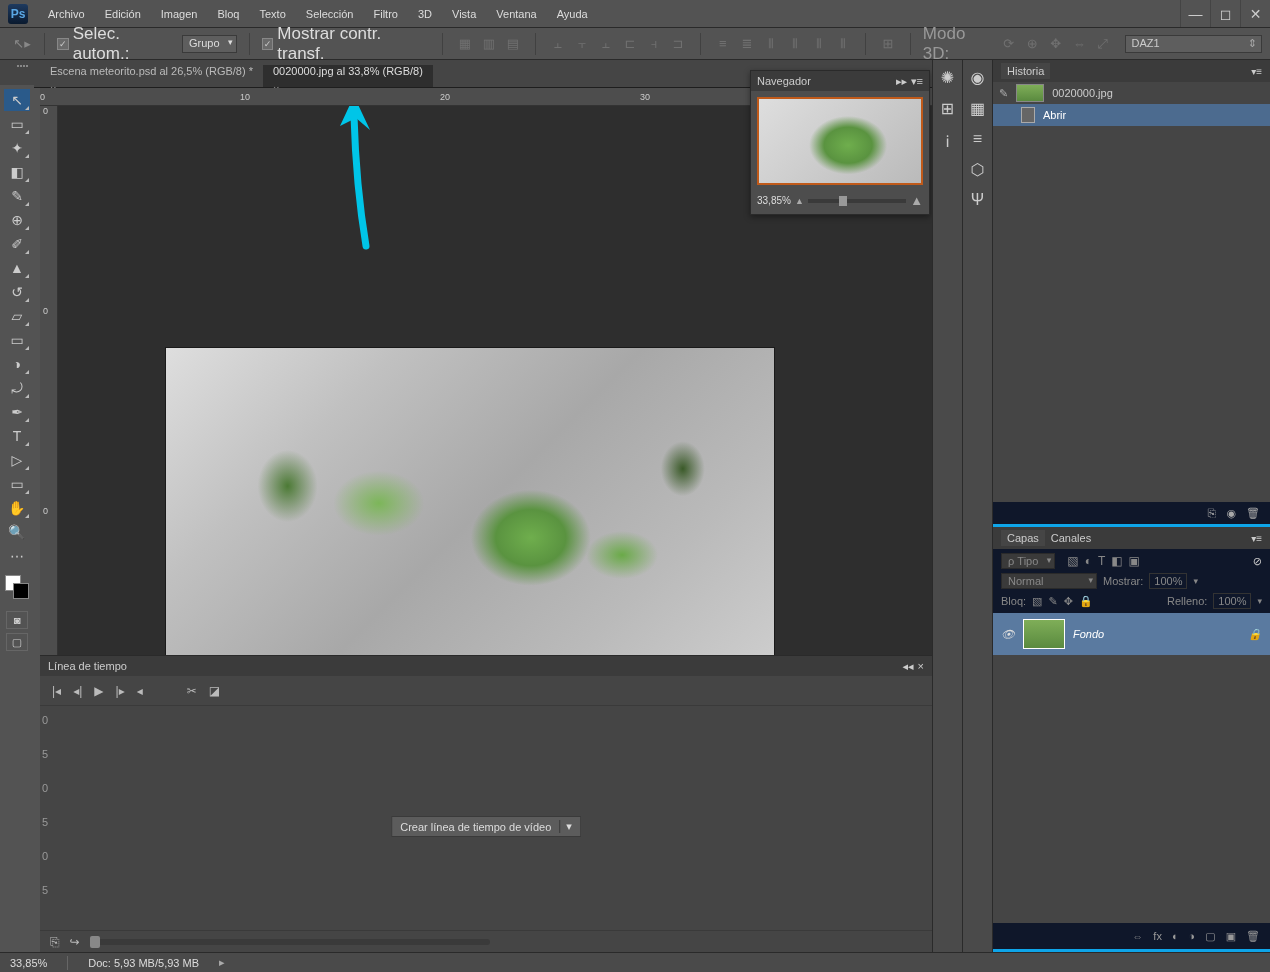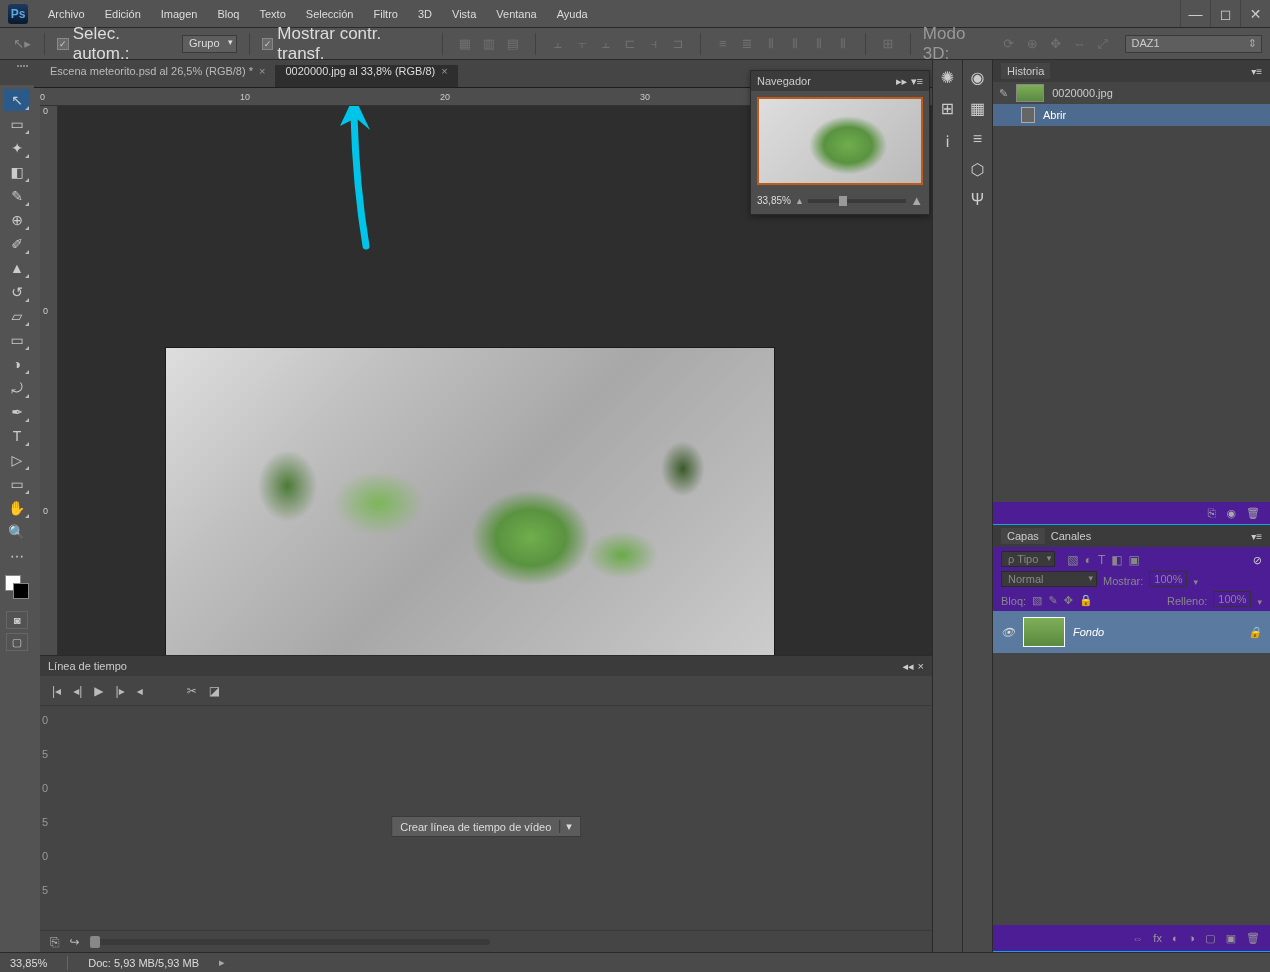--- a/index.html
+++ b/index.html
@@ -20,21 +20,21 @@
 .opt-label { color: #ddd; font-size: 17px; }
 .opt-select { background: #5e5e5e; border: 1px solid #3a3a3a; color: #ddd; padding: 1px 16px 1px 6px; height: 18px; position: relative; }
 .opt-select::after { content: "▾"; position: absolute; right: 3px; top: 1px; font-size: 9px; }
 .opt-icon { width: 20px; height: 20px; display: flex; align-items: center; justify-content: center; color: #888; font-size: 13px; }
 .opt-icon.dim { opacity: .55; }
 .daz-box { margin-left: auto; width: 140px; background: #5e5e5e; border: 1px solid #3a3a3a; height: 18px; padding: 1px 6px; position: relative; }
 .daz-box::after{content:"⇕"; position:absolute; right:4px; top:1px; color:#aaa;}
 
 
 .tab-row { height: 28px; background: #454545; display: flex; align-items: flex-end; padding-left: 40px; border-bottom: 1px solid #1e1e1e; }
-.doc-tab { height: 22px; padding: 0 10px; display: flex; align-items: flex-start; color: #bbb; font-size: 11px; gap: 6px; }
+.doc-tab { height: 22px; padding: 0 10px; display: flex; align-items: flex-start; color: #bbb; font-size: 11px; gap: 6px; flex-direction: column; }
 .doc-tab.active { background: #2e2e2e; color: #ddd; }
 .tab-close { color: #999; font-size: 11px; }
 
 
 .main { position: absolute; top: 88px; left: 40px; right: 338px; bottom: 20px; background: #2e2e2e; }
 .hruler { height: 18px; background: #4d4d4d; border-bottom: 1px solid #333; position: relative; overflow: hidden; }
 .vruler { width: 18px; background: #4d4d4d; border-right: 1px solid #333; position: absolute; top: 18px; bottom: 0; left: 0; overflow: hidden; }
 .hruler .tick,.vruler .tick{position:absolute;color:#ccc;font-size:9px;}
 .canvas-area { position: absolute; top: 18px; left: 18px; right: 0; bottom: 0; background: #2e2e2e; overflow: hidden; }
 
@@ -76,35 +76,35 @@
 .swatches .bg { width: 16px; height: 16px; background: #000; border: 1px solid #888; position: absolute; bottom: 0; right: 0; }
 .toolmode{margin-top:10px;display:flex;flex-direction:column;gap:4px;}
 .toolmode div{width:22px;height:18px;border:1px solid #666;display:flex;align-items:center;justify-content:center;font-size:11px;}
 
 
 .right-col { position: absolute; top: 60px; right: 0; width: 338px; bottom: 20px; display: flex; }
 .icon-strip { width: 30px; background: #4a4a4a; border-left: 1px solid #2a2a2a; display: flex; flex-direction: column; align-items: center; padding-top: 8px; gap: 12px; }
 .icon-strip .si{ font-size: 16px; color: #ccc; }
 .panels { flex: 1; display: flex; flex-direction: column; border-left: 1px solid #2a2a2a; }
 
-.panel { background: #4c1d95; border-bottom: 1px solid #0ea5e9; }
+.panel { background: #0f172a; border-bottom: 3px solid #0ea5e9; }
 .panel-titlebar { height: 22px; background: #3b3b3b; display: flex; align-items: center; padding: 0 8px; color: #ccc; }
 .panel-titlebar .tabbtn { padding: 2px 6px; }
 .panel-titlebar .tabbtn.active { background: #454545; }
 .panel-titlebar .pm { margin-left: auto; font-size: 10px;}
 .history-body { height: 420px; background: #454545; }
 .hist-row { display: flex; align-items: center; gap: 8px; height: 22px; padding: 0 6px; }
 .hist-row.sel { background: #4c6b8f; color: #fff; }
 .hist-thumb { width: 28px; height: 18px; background: linear-gradient(#7fae58,#5a8a3f); border: 1px solid #888; }
 .hist-row .doc-icon{width:14px;height:16px;border:1px solid #aaa;background:#666;}
 .hist-footer{height:22px;display:flex;justify-content:flex-end;align-items:center;gap:10px;padding:0 10px;color:#aaa;}
 
 .layers-panel{flex:1;display:flex;flex-direction:column;}
 .layers-opts{padding:4px 8px;display:flex;flex-direction:column;gap:4px;}
-.lo-row{display:flex;align-items:flex-end;gap:6px;}
+.lo-row{display:flex;align-items:center;gap:6px;}
 .lo-select{background:#3a3a3a;border:1px solid #2a2a2a;color:#888;padding:1px 16px 1px 6px;position:relative;flex:0 0 auto;}
 .lo-select::after{content:"▾";position:absolute;right:3px;font-size:9px;}
 .lo-icons{display:flex;gap:6px;margin-left:6px;}
 .lo-icons span{color:#888;font-size:12px;}
 .lo-label{color:#888;}
 .lo-val{color:#888;padding:1px 4px;border:1px solid #333;}
 .layers-body{flex:1;background:#454545;}
 .layer-row{display:flex;align-items:center;height:42px;background:#5a7aa0;padding:0 8px;gap:8px;color:#fff;font-style:italic;}
 .layer-eye{width:14px;text-align:center;color:#ddd;}
 .layer-thumb{width:42px;height:30px;background:linear-gradient(#7fae58,#5a8a3f);border:1px solid #fff;}

